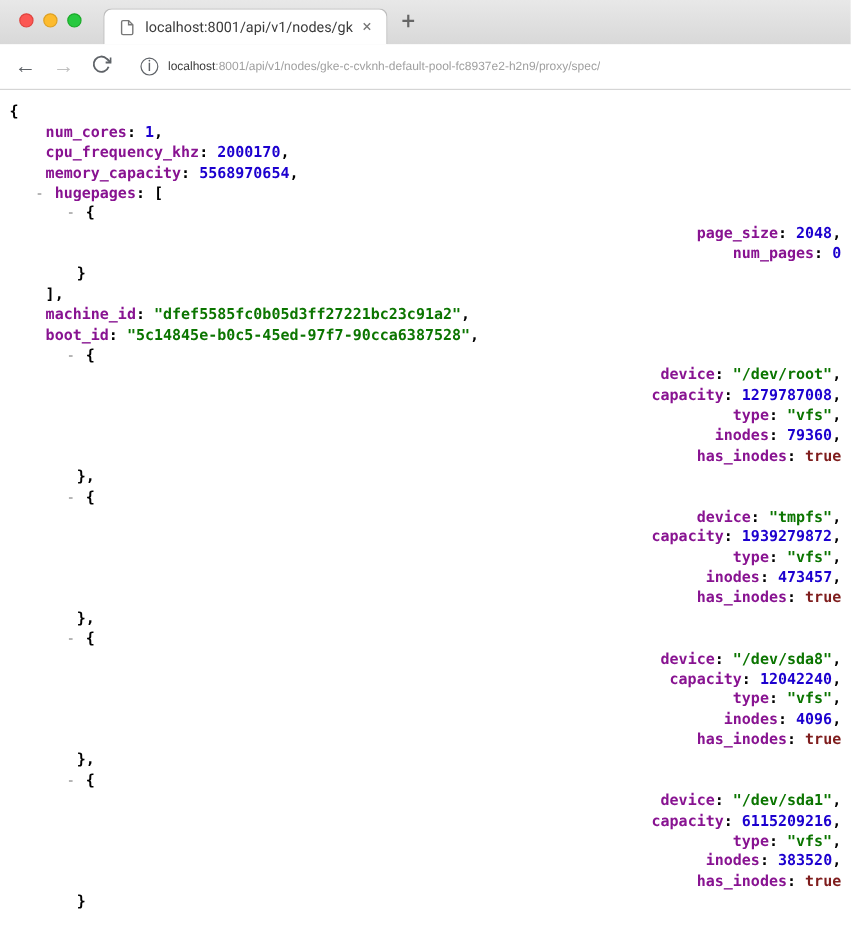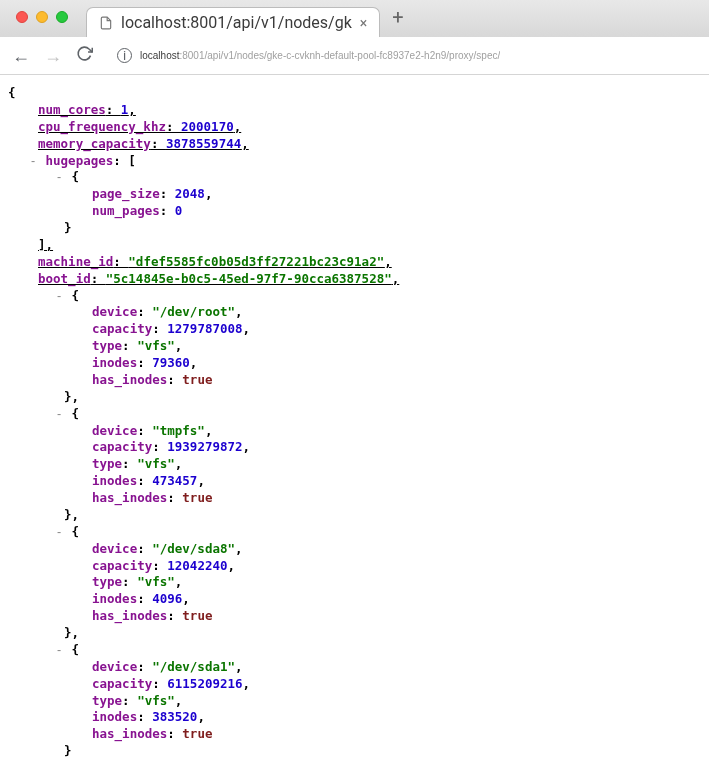--- a/index.html
+++ b/index.html
@@ -48,21 +48,21 @@
     }
     .tab-file-icon {
       width: 14px;
       height: 14px;
       display: flex;
       align-items: center;
       justify-content: center;
     }
     .tab-title {
       color: #3b3b3b;
-      font-size: 16px;
+      font-size: 12px;
       white-space: nowrap;
       overflow: hidden;
       text-overflow: ellipsis;
       flex: 1;
     }
     .tab-close {
       color: #777;
       font-size: 14px;
       line-height: 1;
       cursor: pointer;
@@ -145,25 +145,25 @@
     .toggle {
       color: #888;
       font-weight: normal;
       display: inline-block;
       width: 10px;
       text-align: center;
       cursor: pointer;
       font-family: -apple-system, sans-serif;
     }
     .indent-0 { padding-left: 0; }
-    .indent-1 { padding-left: 30px; text-decoration: underline; }
+    .indent-1 { padding-left: 30px; }
     .indent-1t { padding-left: 20px; }
     .indent-2 { padding-left: 56px; }
     .indent-2t { padding-left: 46px; }
-    .indent-3 { padding-left: 84px; }
+    .indent-3 { padding-left: 84px; text-align: right; }
     .line { white-space: pre; }
   </style>
 </head>
 <body>
 
 <div class="chrome-bar">
   <div class="traffic-lights">
     <div class="traffic-light tl-red"></div>
     <div class="traffic-light tl-yellow"></div>
     <div class="traffic-light tl-green"></div>
@@ -194,21 +194,21 @@
     <span class="url-info-icon">i</span>
     <span class="url-text"><span class="url-host">localhost</span><span>:8001/api/v1/nodes/gke-c-cvknh-default-pool-fc8937e2-h2n9/proxy/spec/</span></span>
   </div>
 </div>
 
 <div class="content">
 <div class="line indent-0"><span class="json-punct">{</span></div>
 
 <div class="line indent-1"><span class="json-key">num_cores</span><span class="json-punct">: </span><span class="json-num">1</span><span class="json-punct">,</span></div>
 <div class="line indent-1"><span class="json-key">cpu_frequency_khz</span><span class="json-punct">: </span><span class="json-num">2000170</span><span class="json-punct">,</span></div>
-<div class="line indent-1"><span class="json-key">memory_capacity</span><span class="json-punct">: </span><span class="json-num">3878559744</span><span class="json-punct">,</span></div>
+<div class="line indent-1"><span class="json-key">memory_capacity</span><span class="json-punct">: </span><span class="json-num">5568970654</span><span class="json-punct">,</span></div>
 <div class="line indent-1t"><span class="toggle">-</span> <span class="json-key">hugepages</span><span class="json-punct">: [</span></div>
 <div class="line indent-2t"><span class="toggle">-</span> <span class="json-punct">{</span></div>
 <div class="line indent-3"><span class="json-key">page_size</span><span class="json-punct">: </span><span class="json-num">2048</span><span class="json-punct">,</span></div>
 <div class="line indent-3"><span class="json-key">num_pages</span><span class="json-punct">: </span><span class="json-num">0</span></div>
 <div class="line indent-2"><span class="json-punct">}</span></div>
 <div class="line indent-1"><span class="json-punct">],</span></div>
 
 <div class="line indent-1"><span class="json-key">machine_id</span><span class="json-punct">: </span><span class="json-str">"dfef5585fc0b05d3ff27221bc23c91a2"</span><span class="json-punct">,</span></div>
 <div class="line indent-1"><span class="json-key">boot_id</span><span class="json-punct">: </span><span class="json-str">"5c14845e-b0c5-45ed-97f7-90cca6387528"</span><span class="json-punct">,</span></div>
 

